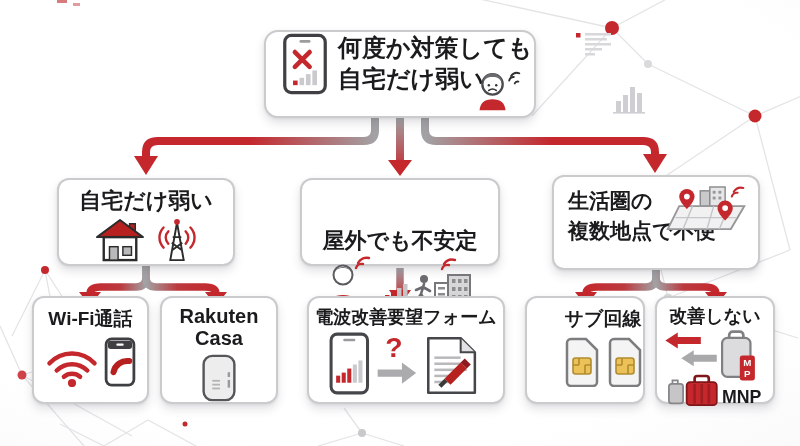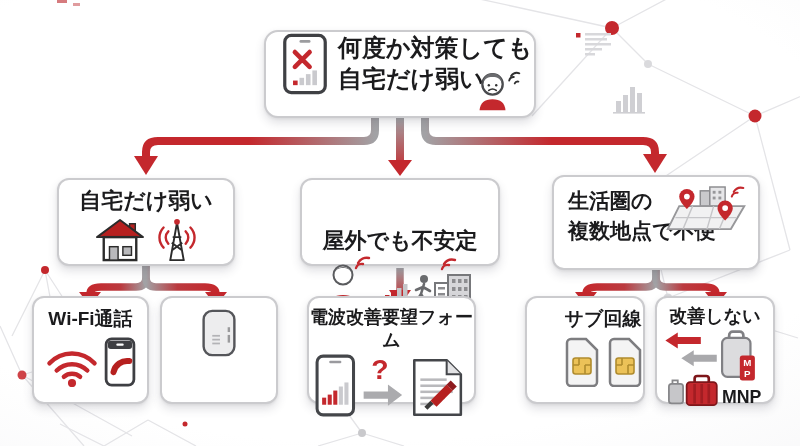--- a/index.html
+++ b/index.html
@@ -26,21 +26,21 @@
   .b-area{left:552px;top:175px;width:208px;height:95px;text-align:left;padding:9px 0 0 14px;}
   .b-area .ttl{font-size:21px;line-height:1.45;}
   .b-area .map{position:absolute;top:8px;right:8px;}
   
   .leaf{height:108px;top:296px;}
   .l-wifi{left:32px;width:117px;padding-top:9px;}
   .l-wifi .ttl{font-size:19px;}
   .l-wifi .icons{display:flex;justify-content:center;align-items:flex-end;gap:5px;margin-top:6px;}
   .l-casa{left:160px;width:118px;padding-top:7px;}
   .l-casa .ttl{font-size:20px;line-height:1.12;}
-  .l-form{left:307px;width:169px;padding-top:8px;}
+  .l-form{left:307px;width:198px;padding-top:8px;}
   .l-form .ttl{font-size:18px;}
   .l-sub{left:525px;width:120px;padding-top:9px;padding-left:36px;}
   .l-sub .ttl{font-size:19px;}
   .l-sub .icons{display:flex;justify-content:center;align-items:flex-end;gap:7px;margin-top:6px;}
   .l-mnp{left:655px;width:120px;padding-top:7px;}
   .l-mnp .ttl{font-size:18px;}
 </style>
 </head>
 <body>
 
@@ -308,20 +308,24 @@
       <svg width="32" height="50" viewBox="0 0 34 54">
         <rect x="2" y="2" width="30" height="50" rx="6" fill="#fff" stroke="#3e3f43" stroke-width="3"></rect>
         <rect x="4" y="4" width="26" height="9" rx="3" fill="#3e3f43"></rect>
         <rect x="13" y="7" width="8" height="2.5" rx="1.2" fill="#fff"></rect>
         <path d="M10,38 a15,15 0 0 1 17,-12" stroke="#b6201f" stroke-width="6.5" fill="none" stroke-linecap="round"></path>
       </svg>
     </div>
   </div>
 
   <div class="node leaf l-casa">
+    <div class="ttl">
+      <div>Rakuten</div>
+      <div>Casa</div>
+    </div>
     <svg width="40" height="50" viewBox="0 0 40 52" style="margin-top:3px;">
       <rect x="4" y="3" width="32" height="46" rx="9" fill="#ededee" stroke="#55565a" stroke-width="2.5"></rect>
       <g fill="#b3b3b6">
         <rect x="13" y="28" width="8" height="1.8"></rect>
           <rect x="13" y="32" width="8" height="1.8"></rect>
           <rect x="13" y="36" width="8" height="1.8"></rect>
       </g>
       <rect x="29" y="20" width="2.5" height="5" fill="#9a9a9c"></rect>
       <rect x="29" y="28" width="2.5" height="8" fill="#9a9a9c"></rect>
     </svg>

